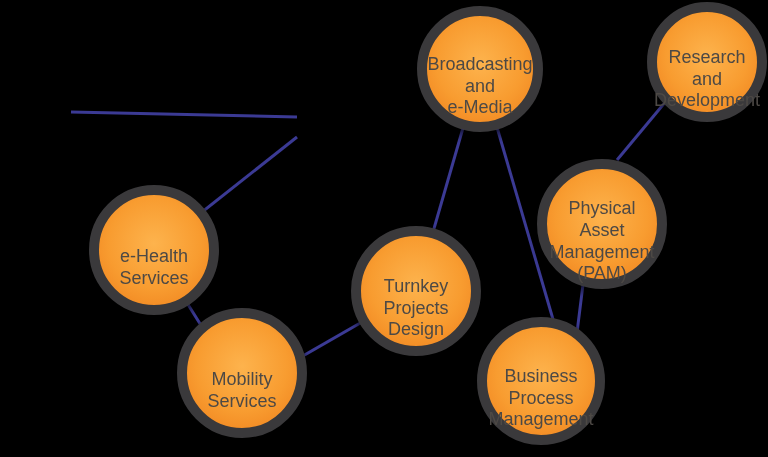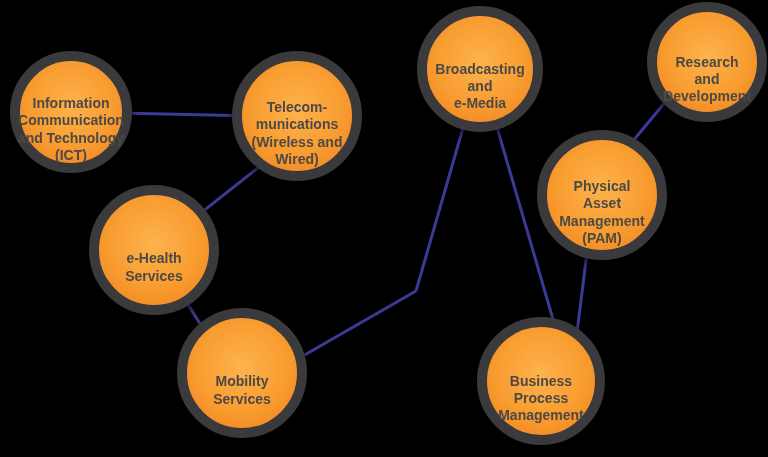--- a/index.html
+++ b/index.html
@@ -25,59 +25,56 @@
     position: absolute;
     box-sizing: border-box;
     border-radius: 50%;
     display: flex;
     align-items: center;
     justify-content: center;
     text-align: center;
     box-shadow: 0 6px 9px rgba(0,0,0,0.55), 0 0 3px rgba(0,0,0,0.45);
   }
   .node-label {
-    font-size: 14px;
+    font-size: 18px;
     line-height: 1.22;
     white-space: nowrap;
-    font-weight: 700;
+    font-weight: 400;
     margin-top: 35px;
   }
 </style>
 </head>
 <body>
 
 <div class="canvas" style="background: rgb(0, 0, 0);">
   <svg class="edges-layer" viewBox="0 0 768 457" xmlns="http://www.w3.org/2000/svg">
       <line x1="71" y1="112" x2="297" y2="117" stroke="#3b3a94" stroke-width="3"></line>
       <line x1="297" y1="137" x2="154" y2="250" stroke="#3b3a94" stroke-width="3"></line>
       <line x1="154" y1="250" x2="242" y2="391" stroke="#3b3a94" stroke-width="3"></line>
       <line x1="242" y1="391" x2="416" y2="291" stroke="#3b3a94" stroke-width="3"></line>
       <line x1="416" y1="291" x2="480" y2="69" stroke="#3b3a94" stroke-width="3"></line>
       <line x1="480" y1="69" x2="571" y2="381" stroke="#3b3a94" stroke-width="3"></line>
       <line x1="592" y1="212" x2="571" y2="381" stroke="#3b3a94" stroke-width="3"></line>
       <line x1="617" y1="160" x2="697" y2="64" stroke="#3b3a94" stroke-width="3"></line>
     </svg>
 
-<div class="node" style="left: 10px; top: 51px; width: 122px; height: 122px; border: 10px solid rgb(58, 57, 59); background: radial-gradient(circle at 50% 44%, rgb(253, 179, 77) 0%, rgb(248, 156, 48) 55%, rgb(238, 126, 27) 100%); color: rgb(77, 73, 69);">
-      <span class="node-label">Information<br>Communication<br>and Technology<br>(ICT)</span>
-    </div>
-    <div class="node" style="left: 232px; top: 51px; width: 130px; height: 130px; border: 10px solid rgb(58, 57, 59); background: radial-gradient(circle at 50% 44%, rgb(253, 179, 77) 0%, rgb(248, 156, 48) 55%, rgb(238, 126, 27) 100%); color: rgb(77, 73, 69);">
-      <span class="node-label">Telecom-<br>munications<br>(Wireless and<br>Wired)</span>
-    </div>
     <div class="node" style="left: 417px; top: 6px; width: 126px; height: 126px; border: 10px solid rgb(58, 57, 59); background: radial-gradient(circle at 50% 44%, rgb(253, 179, 77) 0%, rgb(248, 156, 48) 55%, rgb(238, 126, 27) 100%); color: rgb(77, 73, 69);">
       <span class="node-label">Broadcasting<br>and<br>e-Media</span>
     </div>
     <div class="node" style="left: 647px; top: 2px; width: 120px; height: 120px; border: 10px solid rgb(58, 57, 59); background: radial-gradient(circle at 50% 44%, rgb(253, 179, 77) 0%, rgb(248, 156, 48) 55%, rgb(238, 126, 27) 100%); color: rgb(77, 73, 69); justify-content: center;">
       <span class="node-label">Research<br>and<br>Development</span>
     </div>
     <div class="node" style="left: 89px; top: 185px; width: 130px; height: 130px; border: 10px solid rgb(58, 57, 59); background: radial-gradient(circle at 50% 44%, rgb(253, 179, 77) 0%, rgb(248, 156, 48) 55%, rgb(238, 126, 27) 100%); color: rgb(77, 73, 69);">
       <span class="node-label">e-Health<br>Services</span>
     </div>
-    <div class="node" style="left: 537px; top: 130px; width: 130px; height: 130px; border: 10px solid rgb(58, 57, 59); background: radial-gradient(circle at 50% 44%, rgb(253, 179, 77) 0%, rgb(248, 156, 48) 55%, rgb(238, 126, 27) 100%); color: rgb(77, 73, 69);">
+    <div class="node" style="left: 537px; top: 159px; width: 130px; height: 130px; border: 10px solid rgb(58, 57, 59); background: radial-gradient(circle at 50% 44%, rgb(253, 179, 77) 0%, rgb(248, 156, 48) 55%, rgb(238, 126, 27) 100%); color: rgb(77, 73, 69);">
       <span class="node-label">Physical<br>Asset<br>Management<br>(PAM)</span>
+    </div>
+    <div class="node" style="left: 351px; top: 226px; width: 130px; height: 130px; border: 10px solid rgb(58, 57, 59); background: radial-gradient(circle at 50% 44%, rgb(253, 179, 77) 0%, rgb(248, 156, 48) 55%, rgb(238, 126, 27) 100%); color: rgb(77, 73, 69);">
+      <span class="node-label">Turnkey<br>Projects<br>Design</span>
     </div>
     <div class="node" style="left: 177px; top: 308px; width: 130px; height: 130px; border: 10px solid rgb(58, 57, 59); background: radial-gradient(circle at 50% 44%, rgb(253, 179, 77) 0%, rgb(248, 156, 48) 55%, rgb(238, 126, 27) 100%); color: rgb(77, 73, 69);">
       <span class="node-label">Mobility<br>Services</span>
     </div>
     <div class="node" style="left: 477px; top: 317px; width: 128px; height: 128px; border: 10px solid rgb(58, 57, 59); background: radial-gradient(circle at 50% 44%, rgb(253, 179, 77) 0%, rgb(248, 156, 48) 55%, rgb(238, 126, 27) 100%); color: rgb(77, 73, 69);">
       <span class="node-label">Business<br>Process<br>Management</span>
     </div>
   </div>
 
 </body></html>

